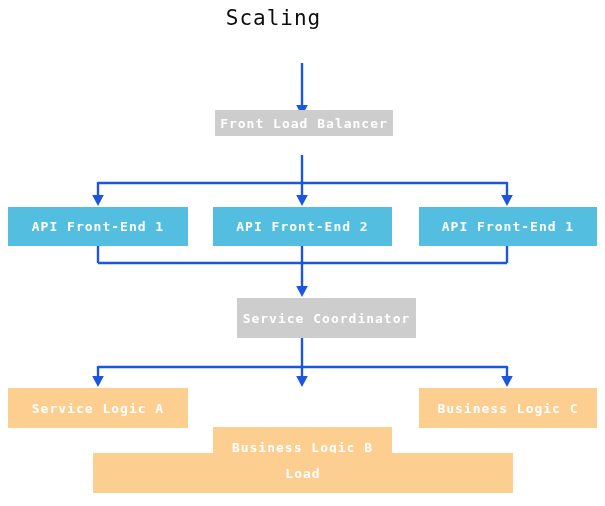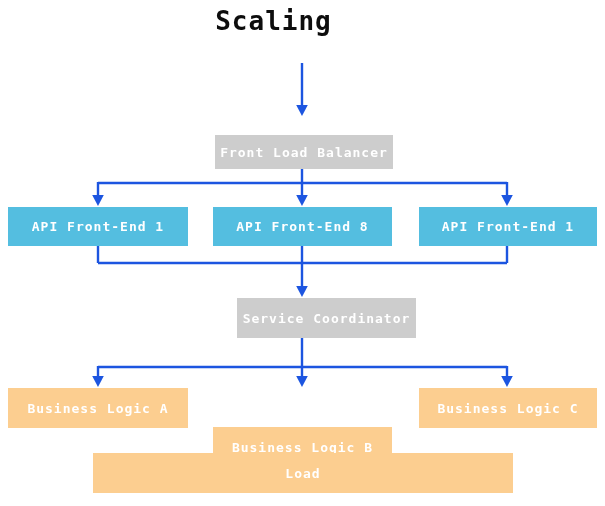--- a/index.html
+++ b/index.html
@@ -20,42 +20,42 @@
   }
   .canvas {
     position: relative;
     width: 605px; height: 506px;
     background: var(--bg);
   }
   .diagram-title {
     position: absolute;
     left: 0; top: 6px; width: 547px;
     text-align: center;
-    font-size: 26px;
-    font-weight: bold;
+    font-size: 21px;
+    font-weight: normal;
     color: var(--title-text);
     letter-spacing: 1px;
   }
   .node {
     position: absolute;
     display: flex;
     align-items: center;
     justify-content: center;
     font-size: 13px;
     font-weight: bold;
     color: var(--box-text);
     letter-spacing: 1px;
     white-space: nowrap;
   }
   .node.gray   { background: var(--gray-box); }
   .node.blue   { background: var(--blue-box); }
   .node.orange { background: var(--orange-box); }
 
   
-  .n-balancer    { left: 215px; top: 135px; width: 178px; height: 34px; }
+  .n-balancer    { left: 215px; top: 110px; width: 178px; height: 26px; }
   .n-api1        { left:   8px; top: 207px; width: 180px; height: 39px; }
   .n-api2        { left: 213px; top: 207px; width: 179px; height: 39px; }
   .n-api3        { left: 419px; top: 207px; width: 178px; height: 39px; }
   .n-coordinator { left: 213px; top: 298px; width: 179px; height: 40px; margin-left: 24px; }
   .n-logic-a     { left:   8px; top: 388px; width: 180px; height: 40px; }
   .n-logic-b     { left: 213px; top: 388px; width: 179px; height: 40px; margin-top: 39px; }
   .n-logic-c     { left: 419px; top: 388px; width: 178px; height: 40px; }
   .n-data        { left:  93px; top: 453px; width: 420px; height: 40px; }
 
   svg.connectors {
@@ -121,32 +121,32 @@
   </svg>
 
   <div class="node gray n-balancer">
     <span>Front Load Balancer</span>
   </div>
 
   <div class="node blue n-api1">
     <span>API Front-End 1</span>
   </div>
   <div class="node blue n-api2">
-    <span>API Front-End 8</span>
+    <span>API Front-End 2</span>
   </div>
   <div class="node blue n-api3">
     <span>API Front-End 1</span>
   </div>
 
   <div class="node gray n-coordinator">
     <span>Service Coordinator</span>
   </div>
 
   <div class="node orange n-logic-a">
-    <span>Business Logic A</span>
+    <span>Service Logic A</span>
   </div>
   <div class="node orange n-logic-b">
     <span>Business Logic B</span>
   </div>
   <div class="node orange n-logic-c">
     <span>Business Logic C</span>
   </div>
 
   <div class="node orange n-data">
     <span>Load</span>

